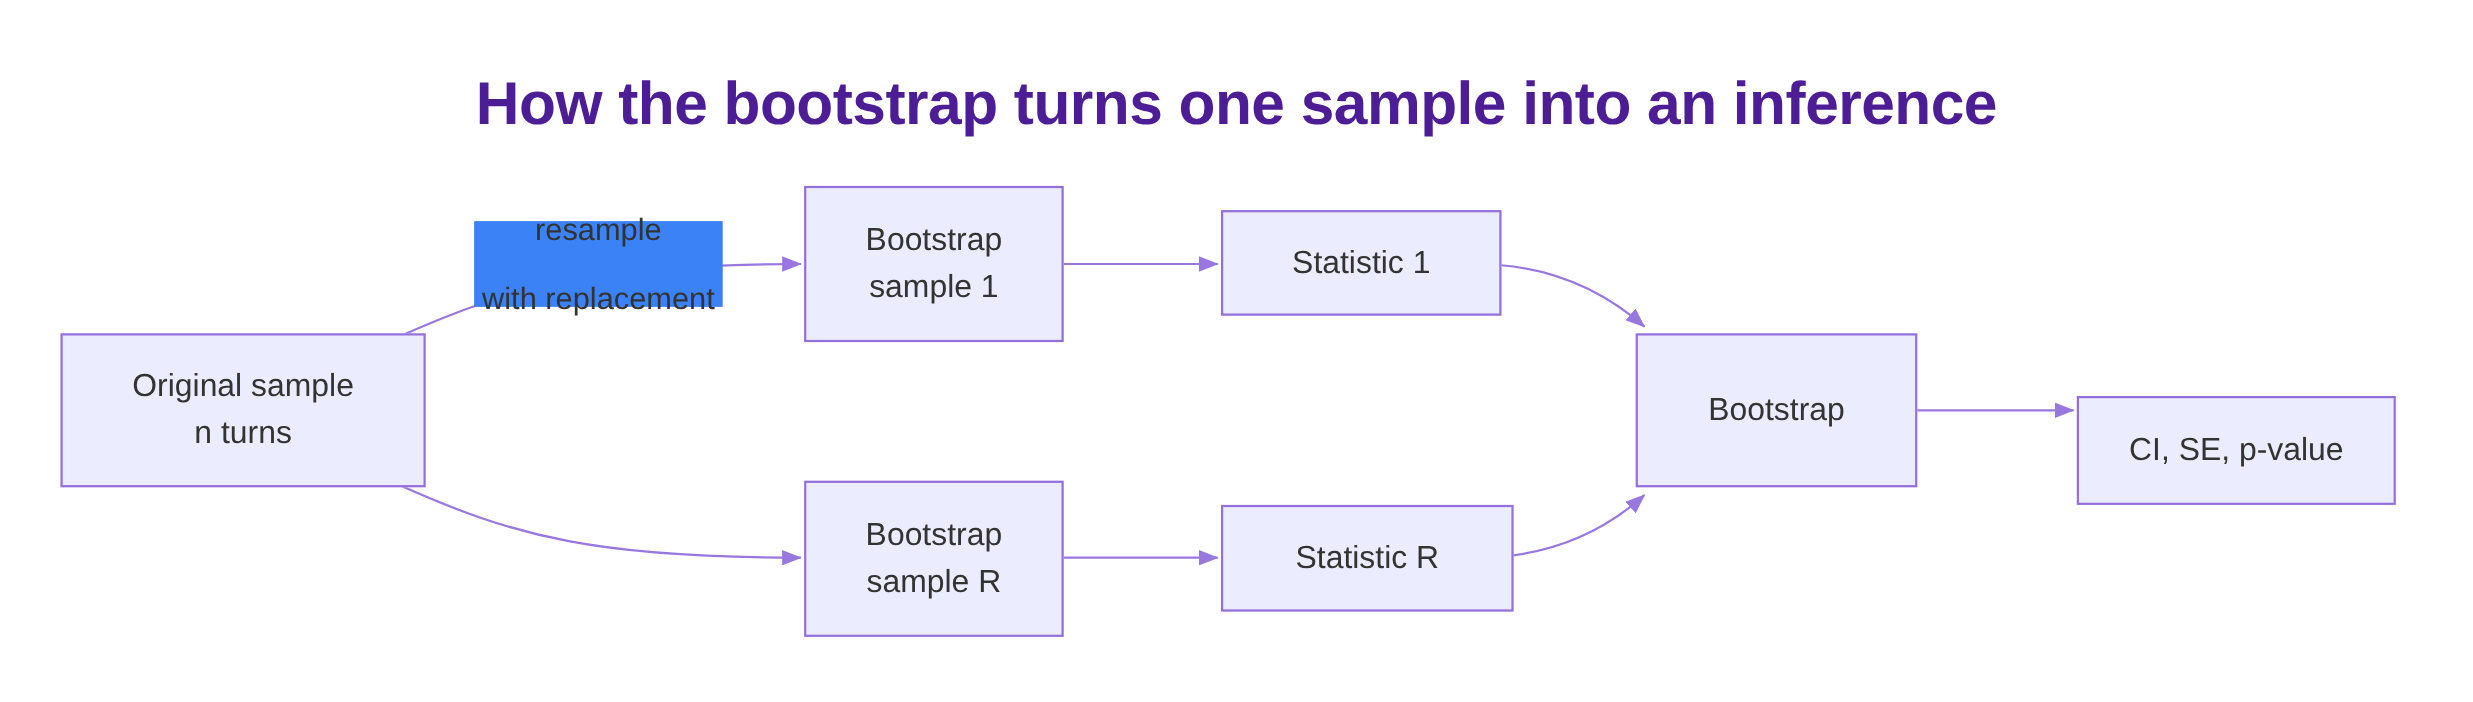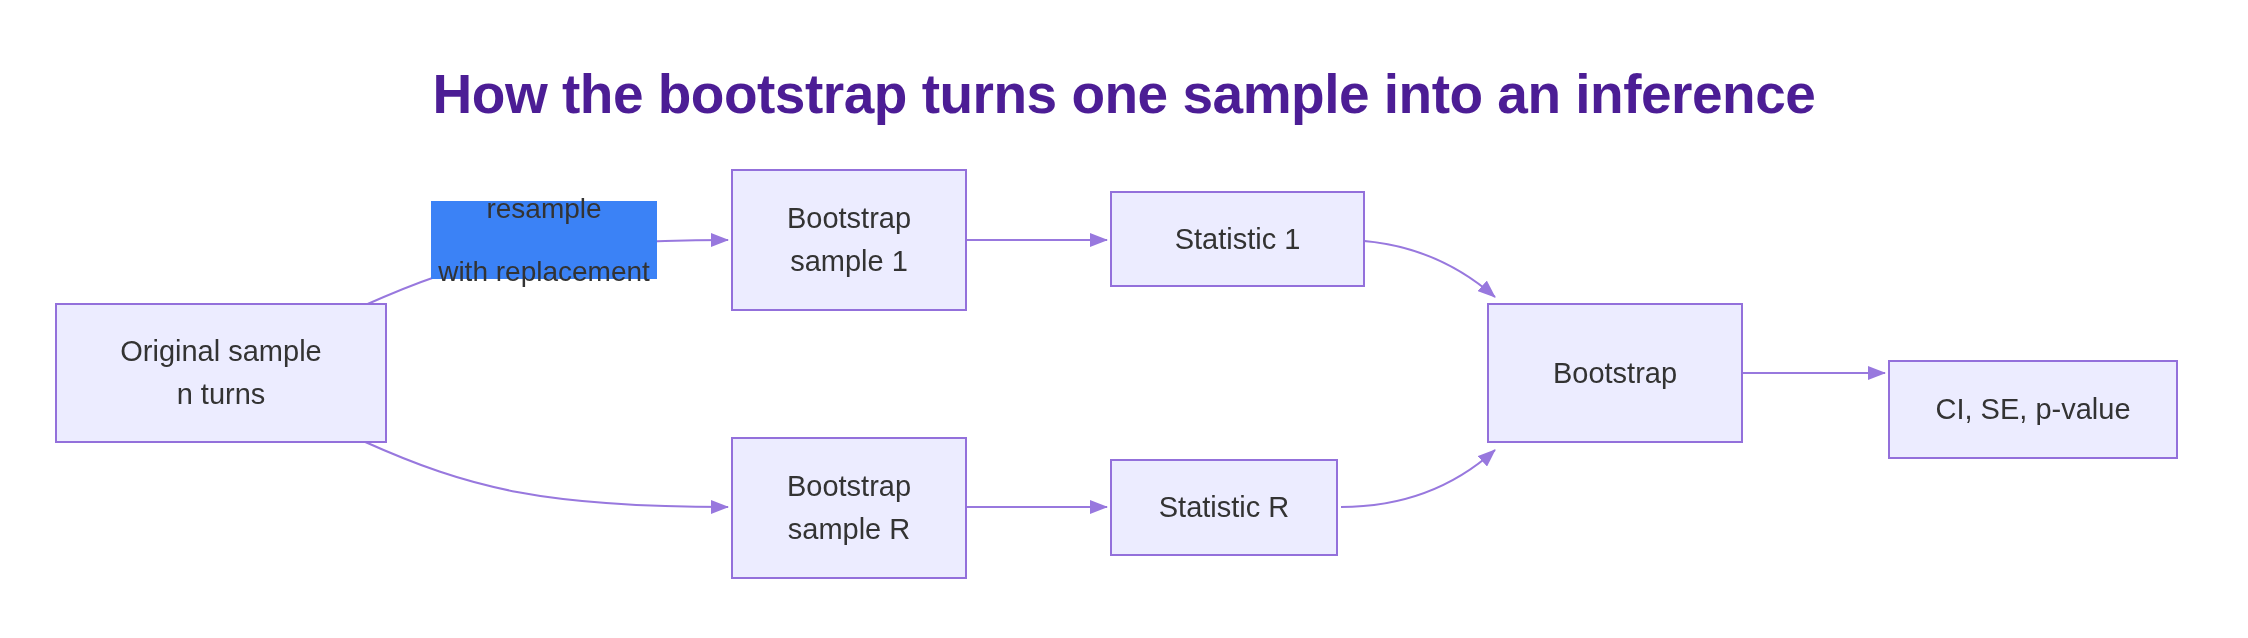--- a/index.html
+++ b/index.html
@@ -16,21 +16,21 @@
   .node{
     position:absolute;box-sizing:border-box;background:#ECECFF;
     border:2px solid #9370DB;color:#333333;font-size:29px;line-height:43px;
     display:flex;flex-direction:column;align-items:center;justify-content:center;
     text-align:center;
   }
   .n-original{left:55px;top:303px;width:332px;height:140px;}
   .n-bs1{left:731px;top:169px;width:236px;height:142px;}
   .n-stat1{left:1110px;top:191px;width:255px;height:96px;}
   .n-bsr{left:731px;top:437px;width:236px;height:142px;}
-  .n-statr{left:1110px;top:459px;width:228px;height:97px;}
+  .n-statr{left:1110px;top:459px;width:266px;height:97px;}
   .n-dist{left:1487px;top:303px;width:256px;height:140px;}
   .n-ci{left:1888px;top:323px;width:290px;height:99px;margin-top:37px;}
   .edge-label{
     position:absolute;background:#3b82f6;color:#333333;font-size:28px;
     line-height:37px;text-align:center;
     display:flex;flex-direction:column;align-items:center;justify-content:center;gap:26px;
   }
   .el-resample{left:431px;top:201px;width:226px;height:78px;}
   .el-rtimes{left:455px;top:485px;width:140px;height:42px;line-height:42px;}
 </style>

